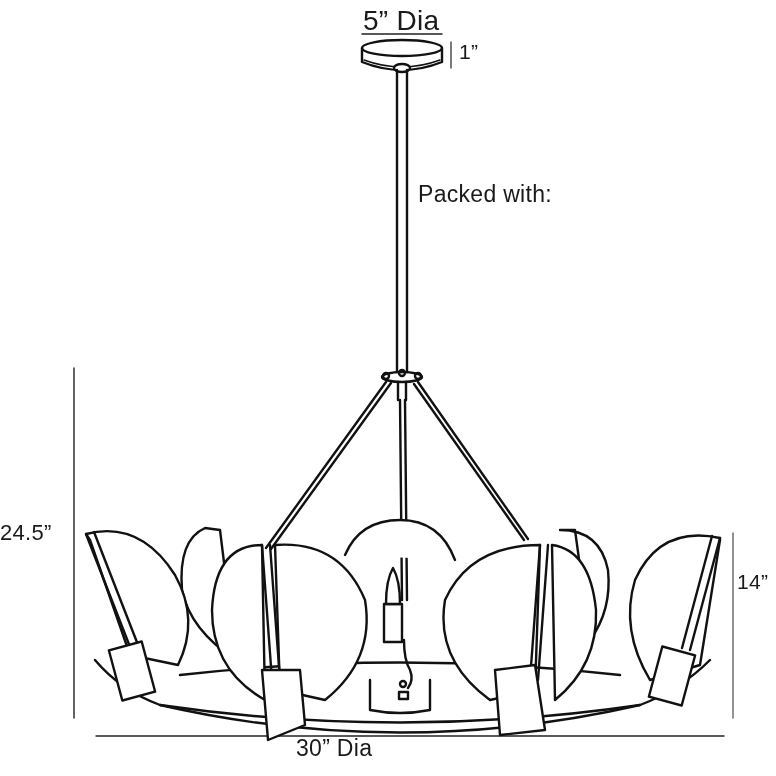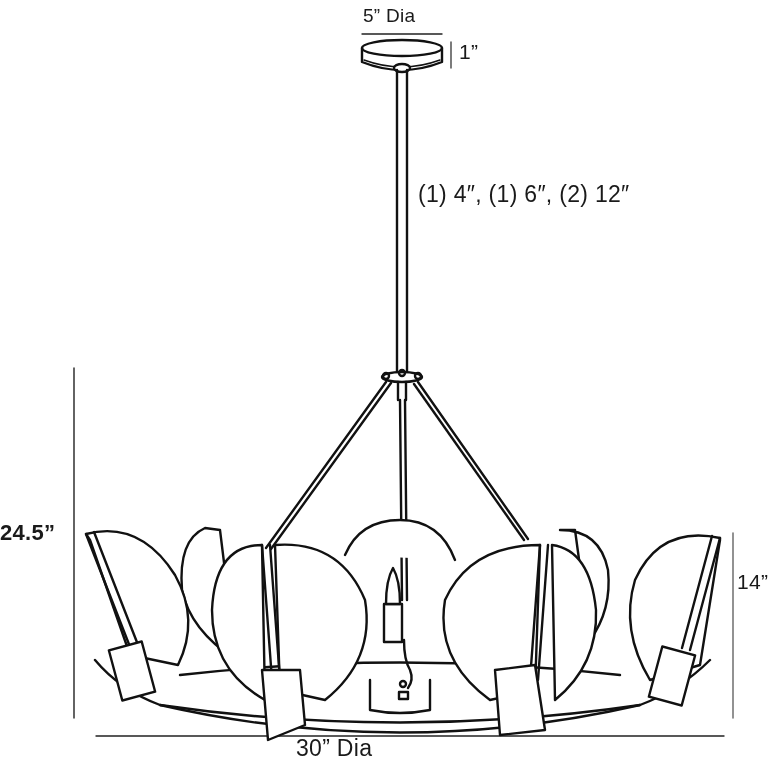--- a/index.html
+++ b/index.html
@@ -1,22 +1,22 @@
 <!DOCTYPE html>
 <html><head>
 <meta charset="utf-8">
 <style>
   html, body { margin:0; padding:0; background:#ffffff; }
   body { width:776px; height:776px; position:relative; overflow:hidden;
          font-family:"Liberation Sans","DejaVu Sans",sans-serif; color:#1a1a1a; }
   .label { position:absolute; white-space:nowrap; font-weight:400; letter-spacing:0.3px; }
-  .lbl-canopy { left:363px; top:5px; font-size:19px; }
+  .lbl-canopy { left:363px; top:5px; font-size:28px; }
   .lbl-canopy-h { left:459px; top:40px; font-size:21px; }
   .lbl-packed { left:418px; top:178px; font-size:23px; line-height:33px; }
-  .lbl-height { left:0px; top:520px; font-size:22px;font-weight:bold; }
+  .lbl-height { left:0px; top:520px; font-size:22px; }
   .lbl-body-h { left:737px; top:570px; font-size:21px; }
   .lbl-width { left:296px; top:735px; font-size:23px; }
   svg { position:absolute; left:0; top:0; }
 </style>
 </head>
 <body>
 
 <svg width="776" height="776" viewBox="0 0 776 776">
   <g fill="none" stroke="#111" stroke-width="2.4" stroke-linejoin="round" stroke-linecap="round">
 
@@ -104,17 +104,17 @@
       <path d="M404 640 Q404 660 410 670 Q414 680 408 688"></path>
       <circle cx="403" cy="684" r="3"></circle>
       <rect x="399" y="692" width="9" height="7" fill="#fff"></rect>
     </g>
   </g>
 </svg>
 
 <div class="label lbl-canopy">5” Dia</div>
 <div class="label lbl-canopy-h">1”</div>
 <div class="label lbl-packed">
-  <div>(1) 4″, (1) 6″, (2) 12″</div>
+  <div>Packed with:</div>
 </div>
 <div class="label lbl-height">24.5”</div>
 <div class="label lbl-body-h">14”</div>
 <div class="label lbl-width">30” Dia</div>
 
 </body></html>

